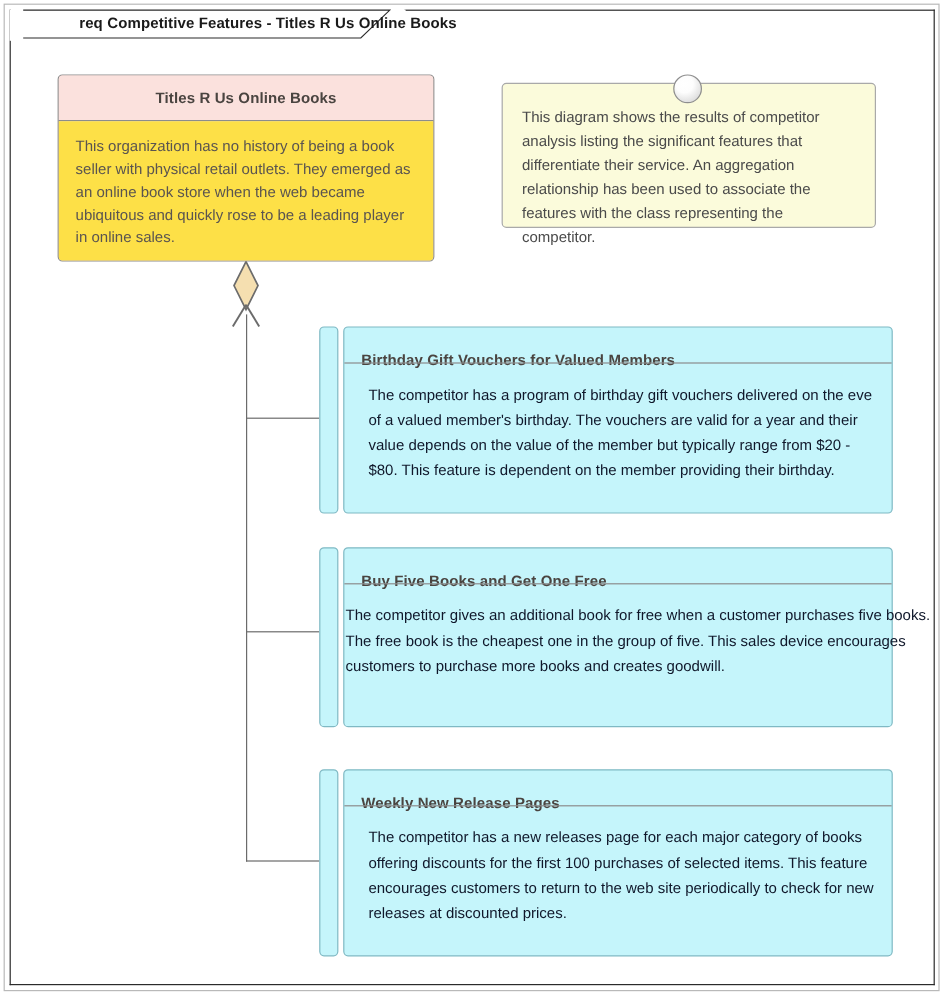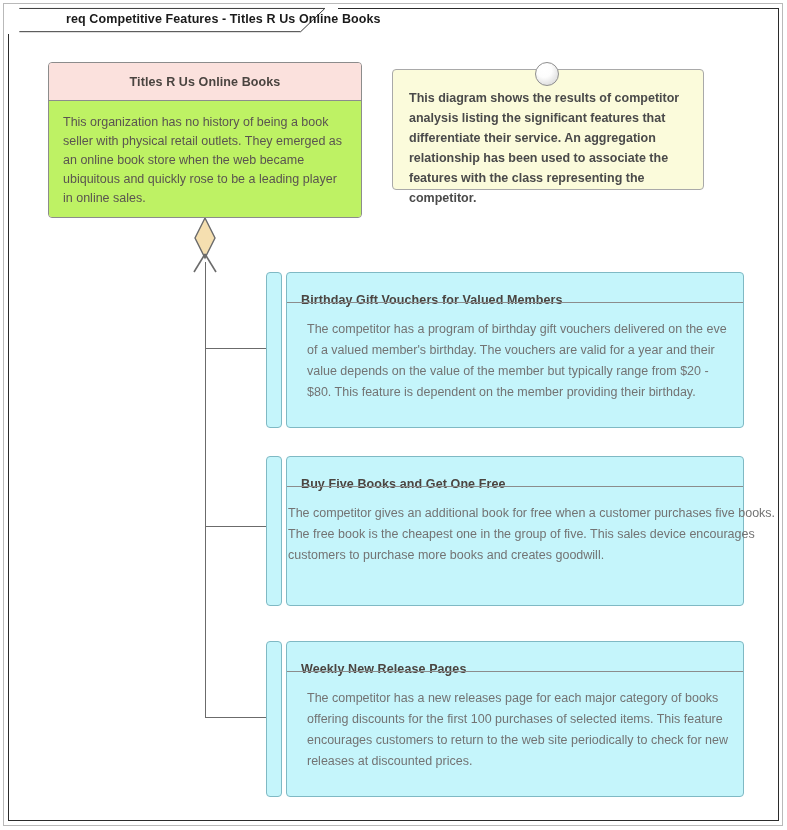--- a/index.html
+++ b/index.html
@@ -124,21 +124,21 @@
   
   #class-node .node-box {
     background: #fbe1dd;
     border-color: #8c8c8c;
   }
   #class-node .node-title {
     background: #fbe1dd;
     border-radius: 3px 3px 0 0;
   }
   #class-node .node-body {
-    background: #bef264;
+    background: #fde047;
     border-radius: 0 0 3px 3px;
   }
 
   
   #note-node .note-box {
     position: absolute;
     box-sizing: border-box;
     background: #fbfbdb;
     border: 1px solid #a9a9a9;
     border-radius: 4px;
@@ -185,21 +185,21 @@
     letter-spacing: 0.1px;
   }
   .feature-divider {
     height: 0;
     border-top: 1px solid #8c8c8c;
   }
   .feature-body {
     box-sizing: border-box;
     font-size: 12.5px;
     line-height: 21px;
-    color: #737373;
+    color: #0f172a;
     padding: 16px 14px 10px 20px;
   }
 
   
   .conn-line {
     position: absolute;
     background: #6b6b6b;
   }
   .conn-v { width: 1px; }
   .conn-h { height: 1px; }
@@ -240,21 +240,21 @@
     <line x1="21" y1="40" x2="32" y2="58" stroke="#6b6b6b" stroke-width="1.6"></line>
   </svg>
 
   <div class="node" id="class-node" style="left:48px; top:62px; width:314px; height:156px;">
     <div class="node-box" style="left:0; top:0; width:314px; height:156px;"></div>
     <div class="node-title" style="position:absolute; left:1px; top:1px; width:312px; height:37px; line-height:30px; padding-top:4px;">Titles R Us Online Books</div>
     <div class="node-divider" style="position:absolute; left:1px; top:38px; width:312px;"></div>
     <div class="node-body" style="position:absolute; left:1px; top:39px; width:312px; height:116px;">This organization has no history of being a book seller with physical retail outlets. They emerged as an online book store when the web became ubiquitous and quickly rose to be a leading player in online sales.</div>
   </div>
 
-  <div class="node" id="note-node" style="left:392px; top:62px; width:268px; height:128px;font-weight:bold;">
+  <div class="node" id="note-node" style="left:418px; top:62px; width:268px; height:128px;">
     <div class="note-box" style="left:0; top:7px; width:312px; height:121px;"></div>
     <div class="note-body" style="position:absolute; left:1px; top:8px; width:310px; height:119px;">This diagram shows the results of competitor analysis listing the significant features that differentiate their service. An aggregation relationship has been used to associate the features with the class representing the competitor.</div>
     <div id="note-pin" style="left:143px; top:0px;"></div>
   </div>
 
   <div class="node" style="left:266px; top:272px; width:478px; height:156px;">
     <div class="feature-strip" style="left:0; top:0; width:16px; height:156px;"></div>
     <div class="feature-box" style="left:20px; top:0; width:458px; height:156px;"></div>
     <div class="feature-title" style="position:absolute; left:21px; top:1px; width:456px; height:28px; line-height:22px;">Birthday Gift Vouchers for Valued Members</div>
     <div class="feature-divider" style="position:absolute; left:21px; top:30px; width:456px;"></div>

